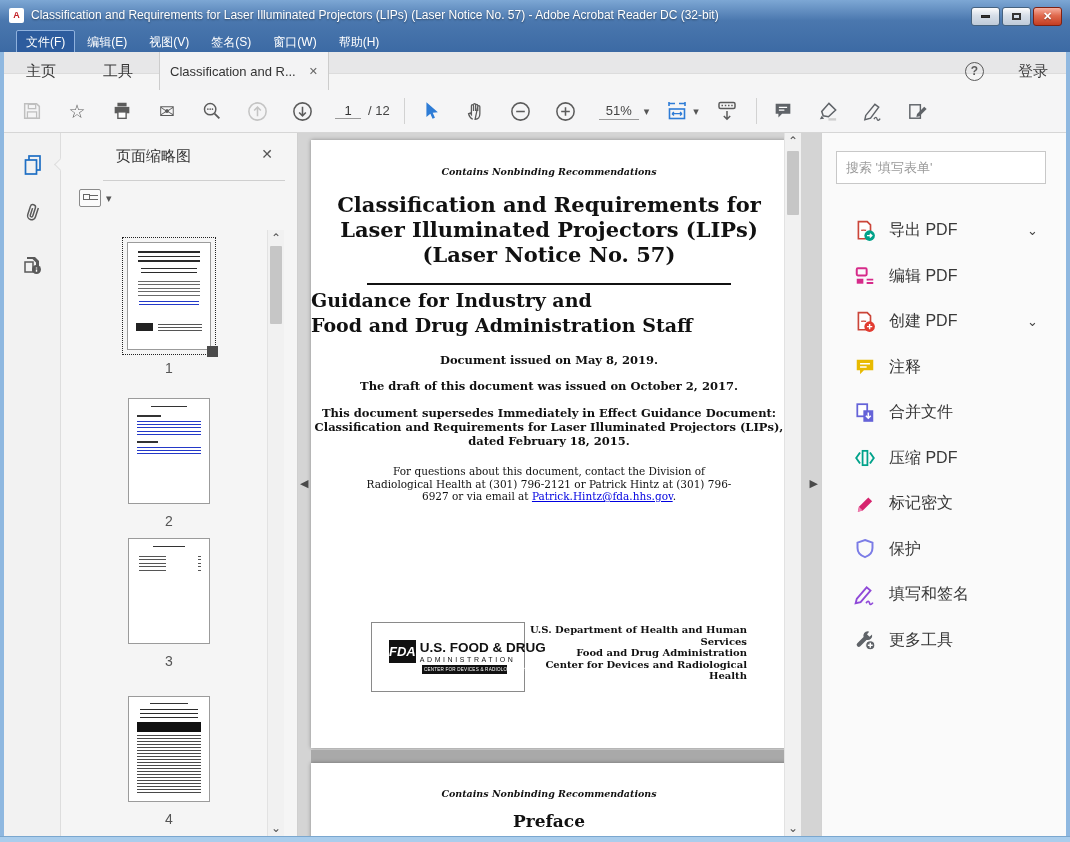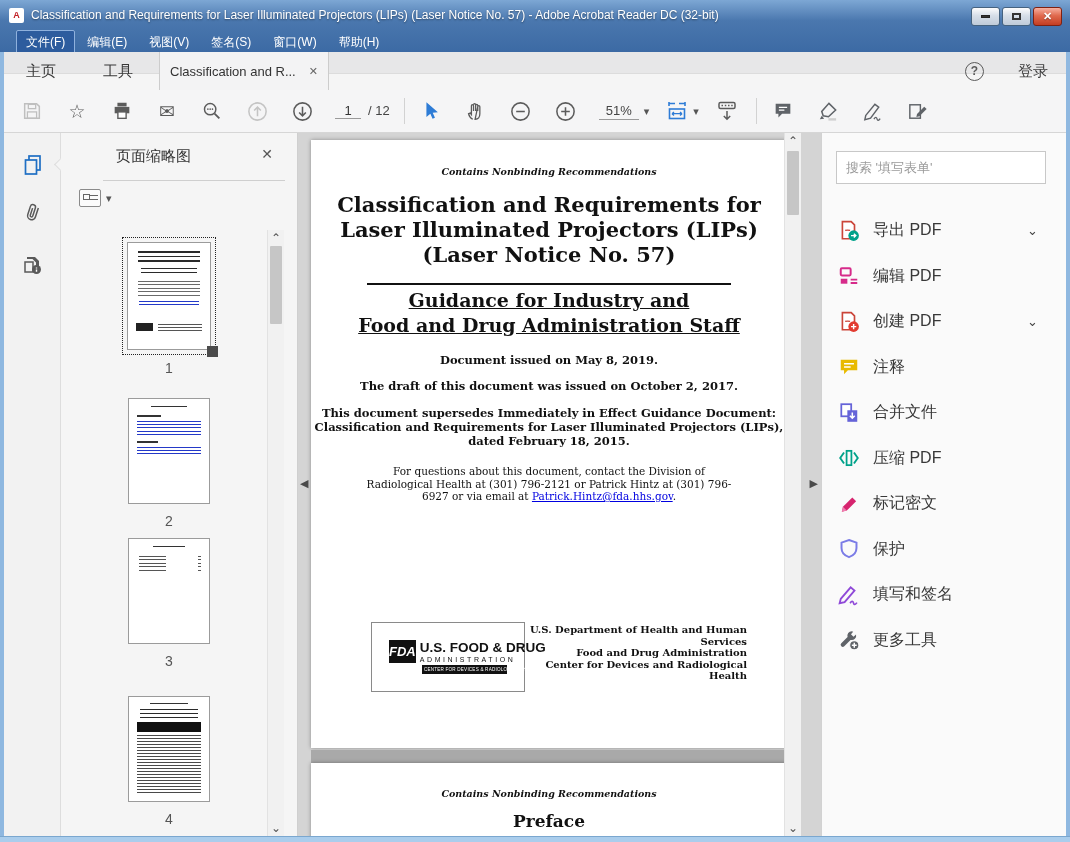--- a/index.html
+++ b/index.html
@@ -79,21 +79,21 @@
   
   .docarea { flex:1; background:#d4d4d4; position:relative; overflow:hidden; }
   .doc-page { position:absolute; left:13px; top:7px; width:476px; height:608px; background:#fff;
               box-shadow:0 0 4px rgba(0,0,0,.35); font-family:"DejaVu Serif","Liberation Serif",serif; color:#111; }
   .page-gap { position:absolute; left:13px; top:617px; width:476px; height:13px; background:#a9a9a9; }
   .doc-page2 { position:absolute; left:13px; top:630px; width:476px; height:80px; background:#fff;
                box-shadow:0 0 4px rgba(0,0,0,.35); font-family:"DejaVu Serif","Liberation Serif",serif; color:#111; }
   .nb-header { position:absolute; width:100%; text-align:center; font-style:italic; font-weight:bold; font-size:9.5px; }
   .doc-title { position:absolute; top:52px; width:100%; text-align:center; font-weight:bold; font-size:21px; line-height:25px; }
   .doc-rule { position:absolute; left:56px; right:56px; top:143px; height:2px; background:#111; }
-  .doc-sub { position:absolute; top:148px; width:100%; text-align:center; font-weight:bold; font-size:19px; line-height:25px;text-decoration:underline; }
+  .doc-sub { position:absolute; top:148px; width:100%; text-align:left; font-weight:bold; font-size:19px; line-height:25px; }
   .doc-issued { position:absolute; top:213px; width:100%; text-align:center; font-weight:bold; font-size:11.5px; }
   .doc-draft { position:absolute; top:239px; width:100%; text-align:center; font-weight:bold; font-size:11.5px; }
   .doc-super { position:absolute; top:266px; width:100%; text-align:center; font-weight:bold; font-size:11.5px; line-height:14px; }
   .doc-contact { position:absolute; top:325px; left:48px; right:48px; text-align:center; font-size:10.5px; line-height:12.5px; }
   .doc-contact a { color:#0000e0; }
   .fda-row { position:absolute; left:60px; top:482px; right:40px; display:flex; }
   .fda-logo { width:154px; border:1px solid #8a8a8a; background:#fff; padding:17px; flex:none; }
   .fda-top { display:flex; align-items:stretch; }
   .fda-box { width:33px; background:#111; color:#fff; display:flex; align-items:center; justify-content:center;
              font-weight:bold; font-style:italic; font-size:13px; font-family:"Liberation Sans",sans-serif; }
@@ -105,21 +105,21 @@
   .agency { flex:1; text-align:right; font-weight:bold; font-size:10px; line-height:11.5px; padding-top:2px; }
   .preface { position:absolute; top:48px; width:100%; text-align:center; font-weight:bold; font-size:17px; }
   .collapse-left { position:absolute; left:2px; top:50%; margin-top:-8px; color:#4a4a4a; font-size:11px; }
   .collapse-right { position:absolute; right:3px; top:50%; margin-top:-8px; color:#4a4a4a; font-size:11px; }
   
   .rpanel { width:245px; background:#fafafa; border-left:1px solid #d2d2d2; position:relative; flex:none; }
   .search-box { position:absolute; left:14px; top:18px; width:210px; height:33px; background:#fff;
                 border:1px solid #c8c8c8; font-size:13px; color:#333; padding:8px 9px; font-family:inherit; }
   .search-box::placeholder { color:#9a9a9a; }
   .rtools { position:absolute; left:0; top:75px; width:100%; }
-  .rtool { height:45.5px; display:flex; align-items:center; padding-left:16px; position:relative; }
+  .rtool { height:45.5px; display:flex; align-items:center; padding-left:32px; position:relative; }
   .rtool-ic { width:22px; height:22px; margin-right:13px; flex:none; }
   .rtool-label { font-size:16px; color:#383838; }
   .rtool-chev { position:absolute; right:28px; font-size:13px; color:#444; }
   
   .frame-bottom { position:absolute; left:-4px; bottom:0; width:1070px; height:6px;
                   background:#aacdec; border-top:1px solid #7aa7cf; }
 </style>
 </head>
 <body>
 

